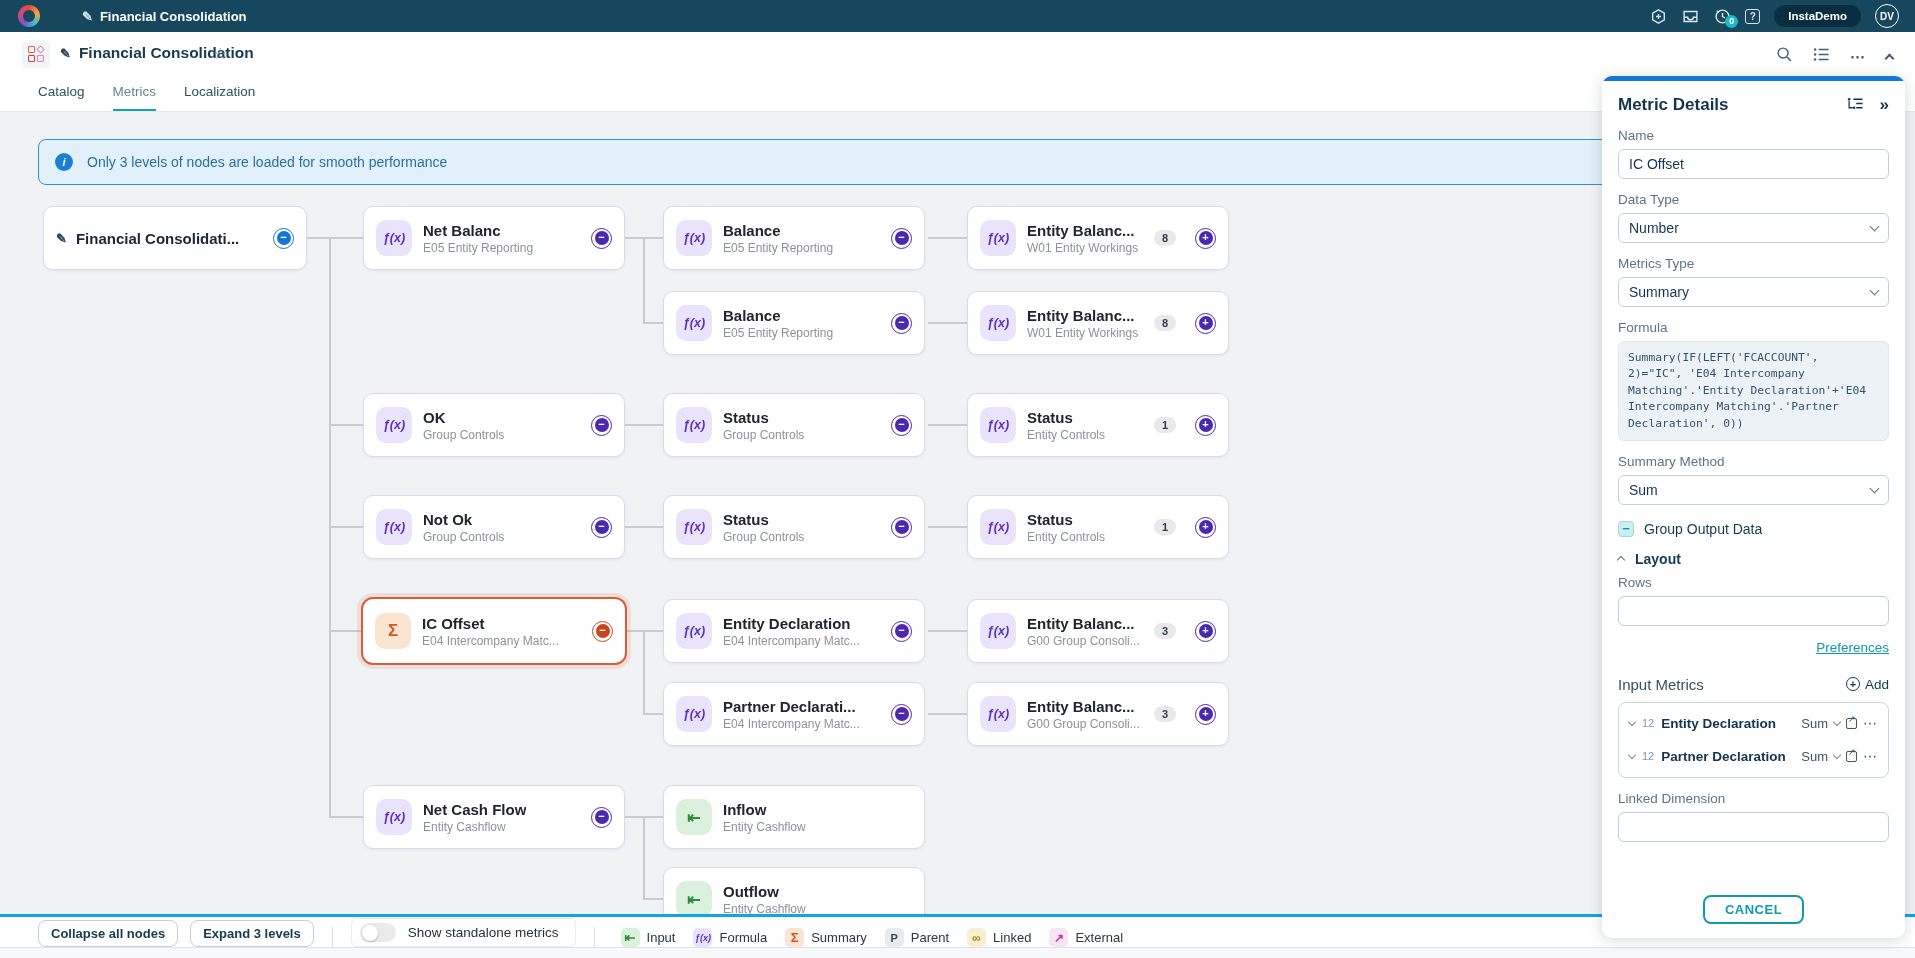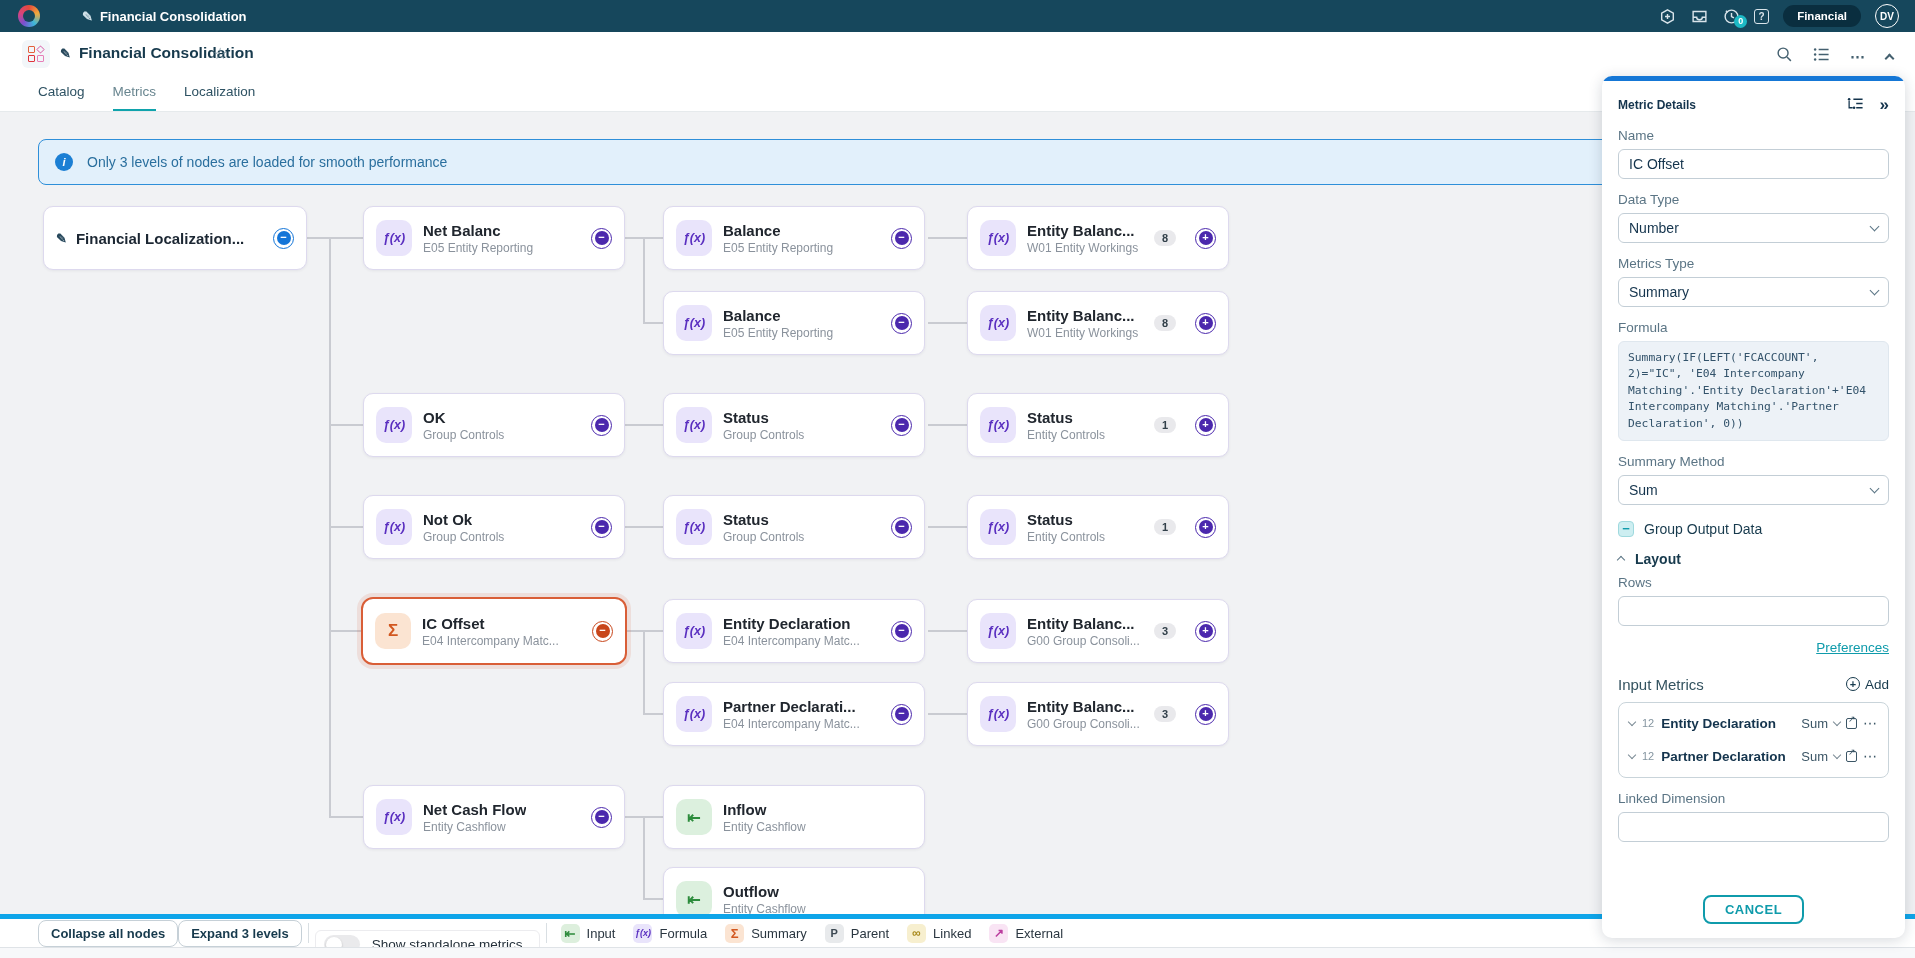--- a/index.html
+++ b/index.html
@@ -59,21 +59,21 @@
   .badge { margin-left:auto; background:#e9e9ec; border-radius:9px; padding:2px 8px; font-size:11px; font-weight:700; color:#32404a; flex:none; }
   .ccircle { margin-left:auto; width:21px; height:21px; border-radius:50%; display:flex; align-items:center; justify-content:center; flex:none; }
   .badge + .ccircle { margin-left:8px; }
   .ccircle i { width:14px; height:14px; border-radius:50%; color:#fff; font-style:normal; font-weight:700; font-size:11px; line-height:13px; text-align:center; }
   .c-purple { border:1.6px solid #4b28ad; } .c-purple i { background:#4b28ad; }
   .c-blue   { border:1.6px solid #1375d8; } .c-blue i   { background:#1375d8; }
   .c-orange { border:1.6px solid #c8461b; } .c-orange i { background:#c8461b; }
   .root-title { font-size:15px; font-weight:700; color:#1c2733; display:flex; gap:9px; align-items:center; white-space:nowrap; overflow:hidden; }
 
   
-  .btoolbar { position:absolute; left:0; top:914px; width:1915px; height:33px; background:#fff; border-top:5px solid #0ea5e9; display:flex; align-items:center; padding-left:38px; gap:0; }
+  .btoolbar { position:absolute; left:0; top:914px; width:1915px; height:33px; background:#fff; border-top:3px solid #0ea5e9; display:flex; align-items:flex-end; padding-left:38px; gap:12px; }
   .tool-btn { background:#fff; border:1px solid #c6d0d7; border-radius:8px; padding:5px 12px; font-size:13px; font-weight:700; color:#173a4d; }
   .vdiv { width:1px; height:20px; background:#d9dfe3; margin:0 6px; }
   .toggle-pill { background:#fff; border:1px solid #ececef; border-radius:6px; display:flex; align-items:center; gap:12px; padding:4px 16px 4px 8px;margin-top:23px; }
   .switch { width:36px; height:19px; background:#eaeaec; border-radius:10px; position:relative; }
   .switch i { position:absolute; left:2px; top:1.5px; width:16px; height:16px; background:#fff; border-radius:50%; box-shadow:0 1px 2px rgba(0,0,0,.25); }
   .toggle-label { font-size:13.5px; color:#26323c; }
   .legend { display:flex; align-items:center; gap:18px; margin-left:8px; }
   .litem { display:flex; align-items:center; gap:7px; font-size:13px; color:#2a3640; }
   .licon { width:19px; height:19px; border-radius:5px; display:flex; align-items:center; justify-content:center; font-weight:700; font-size:11px; }
   .li-input { background:#ddefdd; color:#2e8b3c; font-size:13px; }
@@ -81,21 +81,21 @@
   .li-summary { background:#fbe4d2; color:#d2571f; font-size:13px; }
   .li-parent { background:#e8eaec; color:#3c4852; }
   .li-linked { background:#f7efcf; color:#a8891c; font-size:12px; }
   .li-external { background:#f9e4f4; color:#bb3d9e; font-size:12px; }
   .footer-strip { position:absolute; left:0; top:947px; width:1915px; height:11px; background:#f7f8fa; border-top:1px solid #dfe3e7; }
 
   
   .panel { position:absolute; left:1602px; top:76px; width:303px; height:862px; background:#fff; border-radius:10px; box-shadow:0 2px 14px rgba(20,40,60,.18); z-index:50; display:flex; flex-direction:column; padding:0 16px 14px 16px; overflow:hidden; }
   .panel-accent { position:absolute; left:0; top:0; width:100%; height:5px; background:#1577d6; }
   .panel-head { display:flex; align-items:center; margin-top:19px; }
-  .panel-title { font-size:12px; font-weight:700; color:#14344d; }
+  .panel-title { font-size:17px; font-weight:700; color:#14344d; }
   .panel-head-icons { margin-left:auto; display:flex; align-items:center; gap:16px; color:#14344d; }
   .dbl-chev { font-size:17px; font-weight:700; color:#14344d; }
   .flabel { font-size:13.5px; color:#5b7585; margin-top:13px; }
   .finput { margin-top:6px; height:30px; border:1px solid #c3ced6; border-radius:6px; display:flex; align-items:center; padding:0 10px; font-size:14px; color:#14344d; background:#fff; }
   .fselect { margin-top:6px; height:30px; border:1px solid #c3ced6; border-radius:6px; display:flex; align-items:center; padding:0 10px; font-size:14px; color:#14344d; justify-content:space-between; }
   .sel-chev { width:7px; height:7px; border-right:1.7px solid #5b7585; border-bottom:1.7px solid #5b7585; transform:rotate(45deg); margin-top:-3px; }
   .formula-box { margin-top:6px; background:#edf2f7; border:1px solid #dfe7ee; border-radius:6px; padding:8px 9px; font-family:"DejaVu Sans Mono", monospace; font-size:11.3px; line-height:1.45; color:#33536b; white-space:pre-wrap; word-break:break-word; }
   .check-row { display:flex; align-items:center; gap:10px; margin-top:16px; }
   .checkbox { width:16px; height:16px; background:#cdeef1; border:1px solid #9fd9de; border-radius:4px; color:#0f9bab; font-weight:700; font-size:13px; line-height:13px; text-align:center; }
   .check-label { font-size:14px; color:#173a4d; }
@@ -145,21 +145,21 @@
       </span>
       <span class="tb-icon">
         <svg width="17" height="17" viewBox="0 0 24 24">
             <circle cx="12" cy="12" r="9" fill="none" stroke="#d9e4ea" stroke-width="2"></circle>
             <path d="M12 7v5l3.5 2" fill="none" stroke="#d9e4ea" stroke-width="2"></path>
             <path d="M4 4l3 2" stroke="#d9e4ea" stroke-width="2"></path>
           </svg>
         <span class="tb-badge">0</span>
       </span>
       <span class="help-box">?</span>
-      <span class="instademo">Financial</span>
+      <span class="instademo">InstaDemo</span>
       <span class="avatar">DV</span>
     </div>
   </div>
 
   <div class="subheader">
     <div class="app-tile">
         <span class="g">
           <i class="a"></i>
           <i class="b"></i>
           <i class="c"></i>
@@ -226,21 +226,21 @@
       <div class="hline" style="left:928px;top:210px;width:39px"></div>
       <div class="hline" style="left:928px;top:312px;width:39px"></div>
       <div class="hline" style="left:928px;top:414px;width:39px"></div>
       <div class="hline" style="left:928px;top:518px;width:39px"></div>
       <div class="hline" style="left:928px;top:601px;width:39px"></div>
     </div>
 
     <div class="node" style="left:43px;top:94px;width:264px">
       <span class="root-title">
           <span class="pencil">✎</span>
-          <span>Financial Localization...</span>
+          <span>Financial Consolidati...</span>
         </span>
       <span class="ccircle c-blue">
           <i>−</i>
         </span>
     </div>
 
     <div class="node" style="left:363px;top:94px">
       <span class="nicon formula">ƒ(x)</span>
       <span class="ntxt">
           <span class="ntitle" style="display:block">Net Balanc</span>

